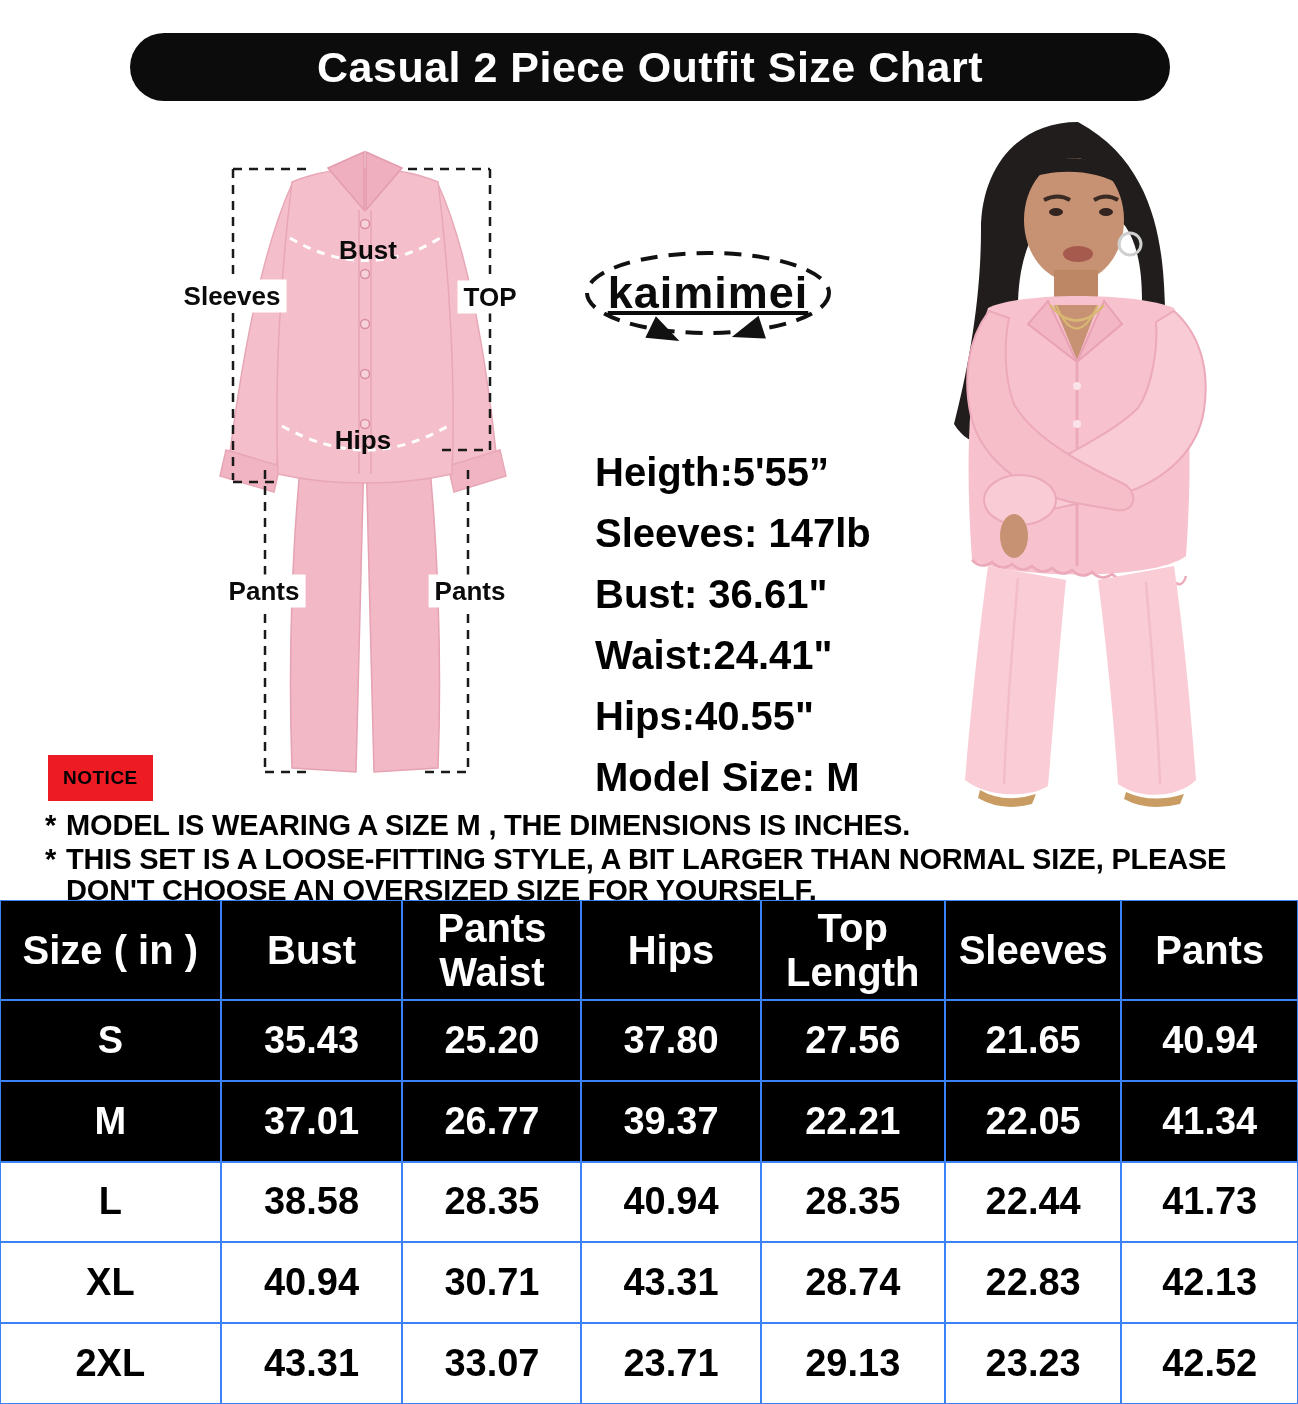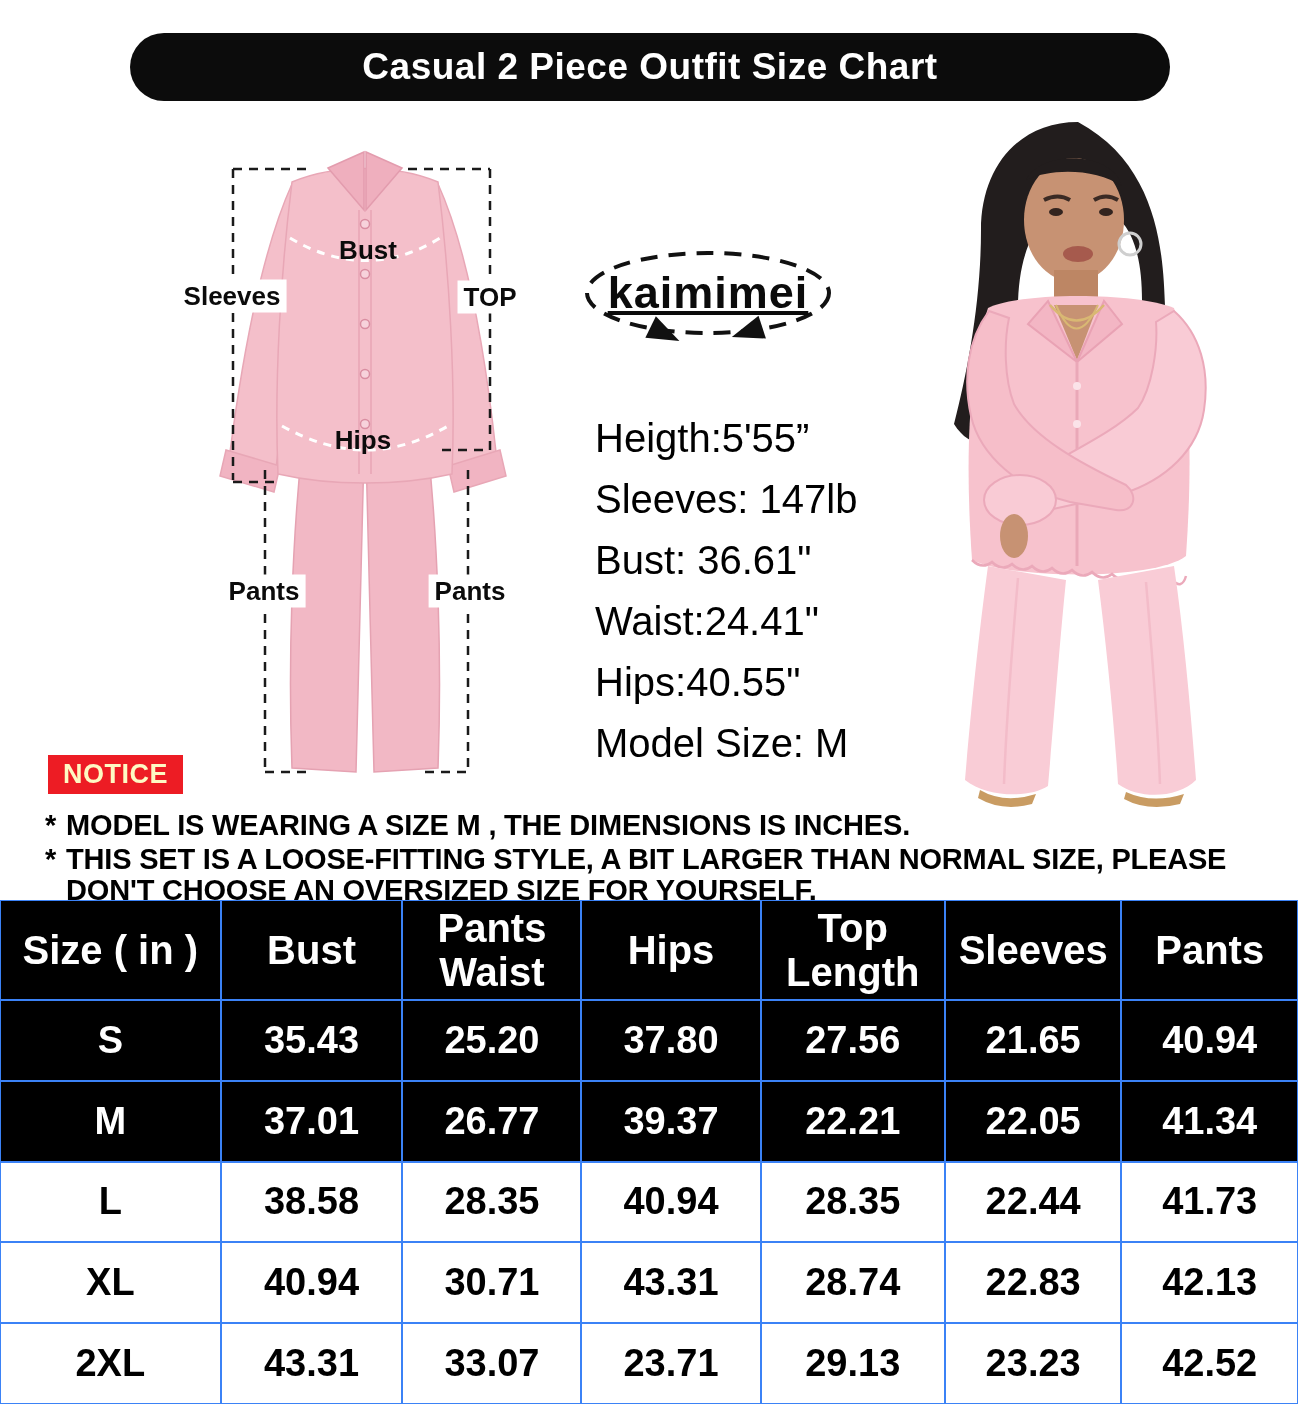--- a/index.html
+++ b/index.html
@@ -2,21 +2,21 @@
 <html><head>
 <meta charset="utf-8">
 <style>
   html,body{margin:0;padding:0;background:#fff;}
   .page{position:relative;width:1298px;height:1404px;background:#fff;overflow:hidden;
         font-family:"Liberation Sans", sans-serif;color:#000;}
 
   
   .banner{position:absolute;left:130px;top:33px;width:1040px;height:68px;background:#0c0c0c;
           border-radius:34px;display:flex;align-items:center;justify-content:center;}
-  .banner-text{color:#fff;font-size:37px;font-weight:bold;letter-spacing:.5px;}
+  .banner-text{color:#fff;font-size:43px;font-weight:bold;letter-spacing:.5px;}
 
   
   .sketch-svg{position:absolute;left:140px;top:120px;}
   .sketch-label{position:absolute;transform:translate(-50%,-50%);font-weight:bold;font-size:26px;
                 color:#0b0b0b;background:#fff;padding:1px 6px;white-space:nowrap;z-index:5;}
   .sketch-label.on-garment{background:transparent;padding:0;}
 
   
   .logo{position:absolute;left:583px;top:250px;width:250px;height:90px;}
   .logo-ellipse{position:absolute;left:0;top:0;}
@@ -24,28 +24,28 @@
              justify-content:center;font-size:45px;font-weight:bold;color:#0b0b0b;letter-spacing:1px;text-decoration:underline;}
   .arrow{position:absolute;width:0;height:0;}
   .arrow-pt-right{left:66px;top:72px;border-left:32px solid #111;
                   border-top:12px solid transparent;border-bottom:12px solid transparent;
                   transform:rotate(26deg);}
   .arrow-pt-left{left:148px;top:70px;border-right:32px solid #111;
                  border-top:12px solid transparent;border-bottom:12px solid transparent;
                  transform:rotate(-18deg);}
 
   
-  .stats{position:absolute;left:595px;top:408px;font-size:40px;font-weight:normal;line-height:61px;}
+  .stats{position:absolute;left:595px;top:442px;font-size:40px;font-weight:bold;line-height:61px;}
 
   
   .model-svg{position:absolute;left:868px;top:108px;}
 
   
-  .notice-badge{position:absolute;left:48px;top:755px;background:#ed1c24;color:#fef9c3;
-                font-weight:bold;font-size:27px;padding:4px 15px;letter-spacing:.5px;}
+  .notice-badge{position:absolute;left:48px;top:755px;background:#ed1c24;color:#000000;
+                font-weight:bold;font-size:19px;padding:12px 15px;letter-spacing:.5px;}
   .notes{position:absolute;left:45px;top:810px;width:1190px;font-size:29px;font-weight:bold;
          line-height:31px;letter-spacing:-0.2px;}
   .note{display:flex;gap:10px;margin-bottom:3px;}
   .note-bullet{flex:0 0 auto;}
 
   
   .size-table{position:absolute;left:0;top:900px;width:1298px;height:504px;display:grid;
               grid-template-columns:17% 14% 13.8% 13.8% 14.2% 13.6% 13.6%;
               grid-template-rows:100px 80.8px 80.8px 80.8px 80.8px 80.8px;}
   .cell{display:flex;align-items:center;justify-content:center;text-align:center;

